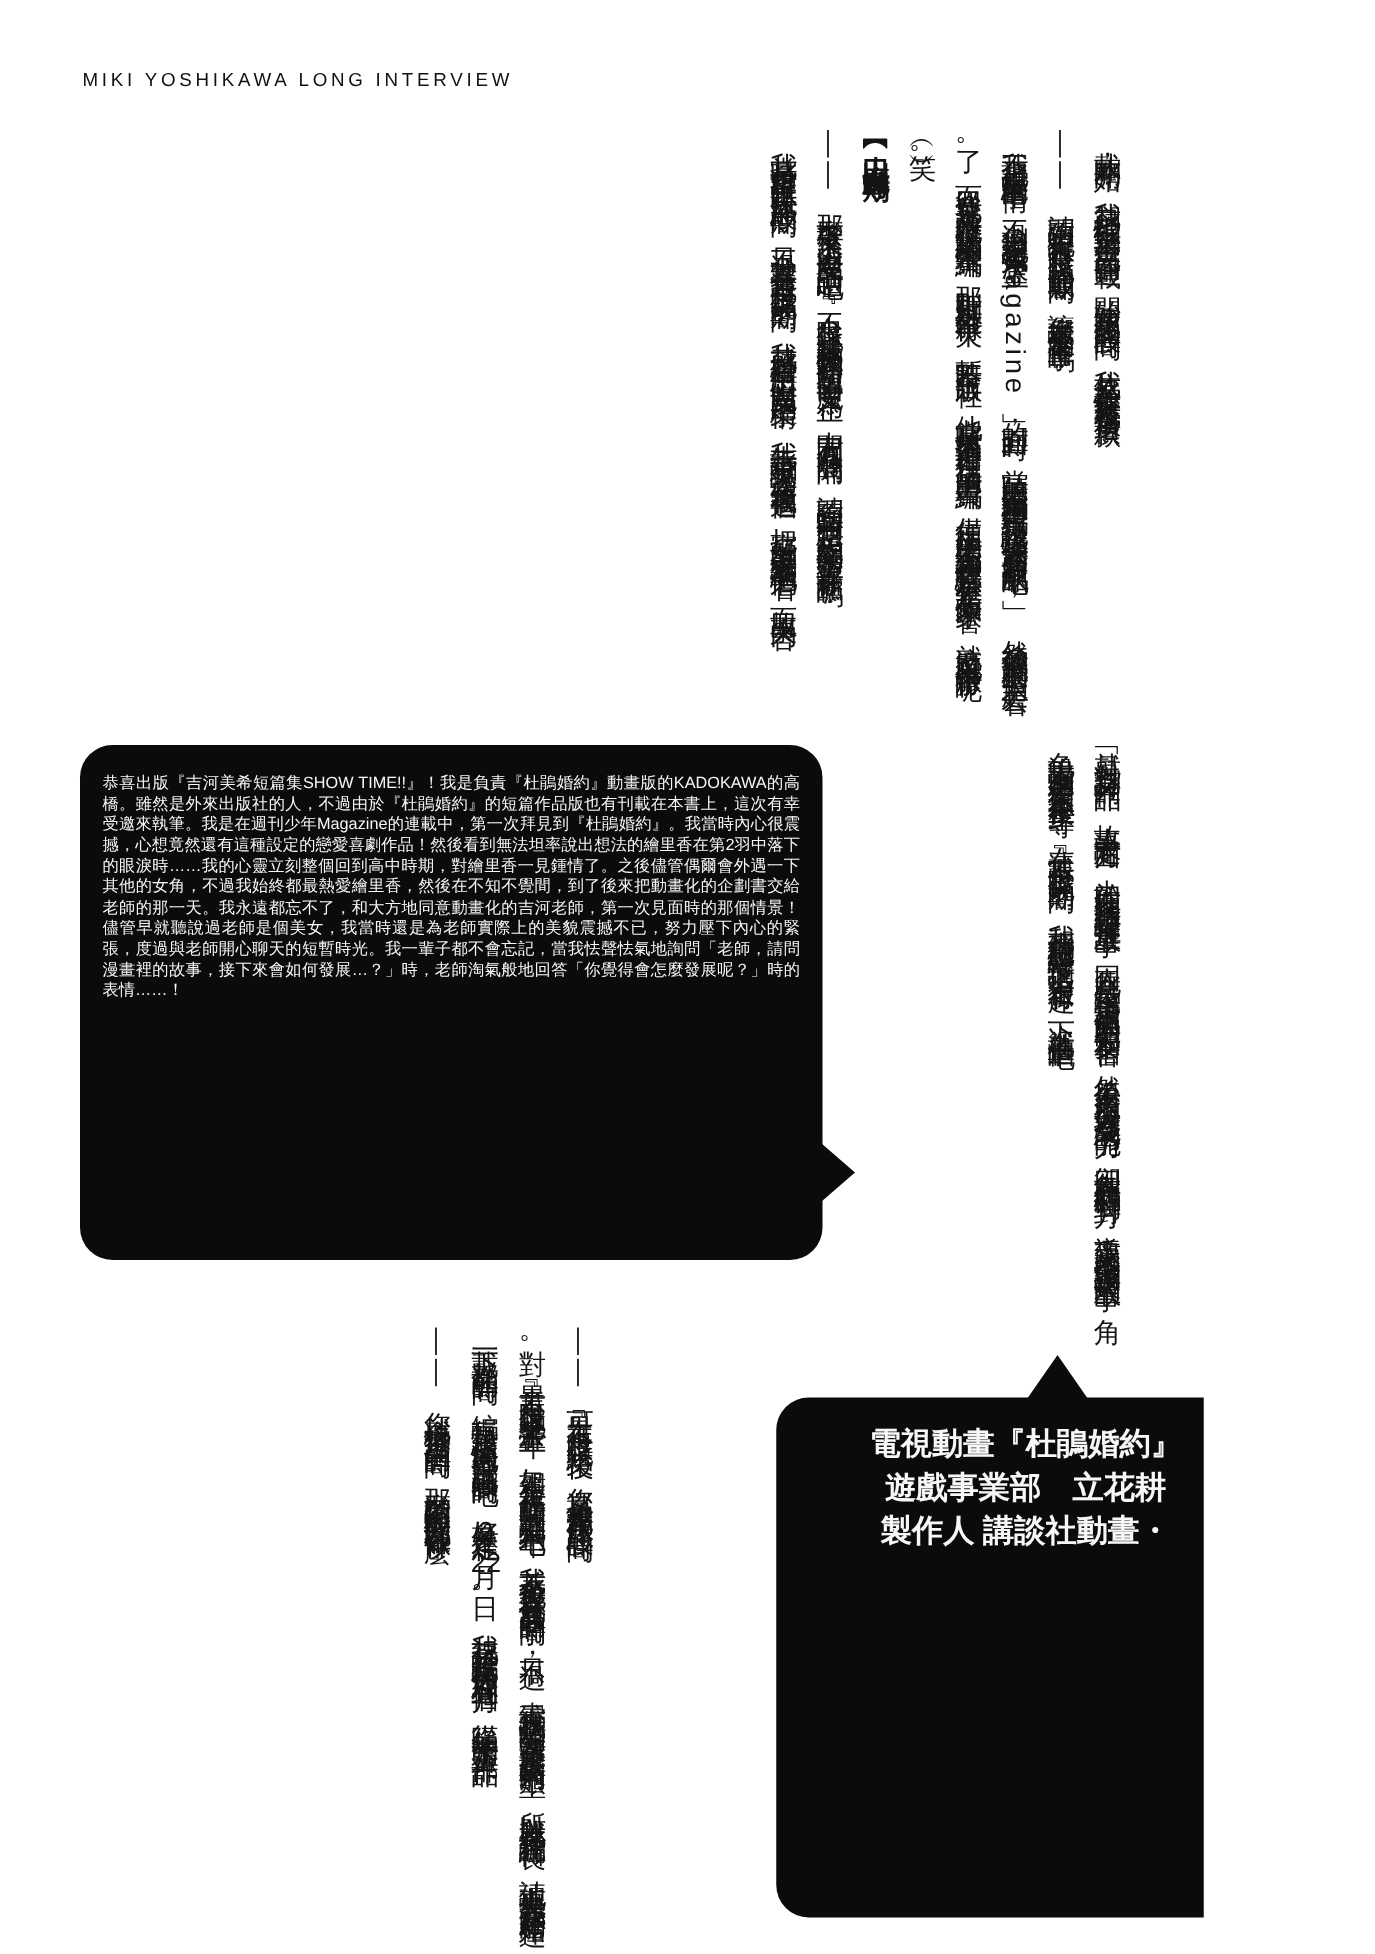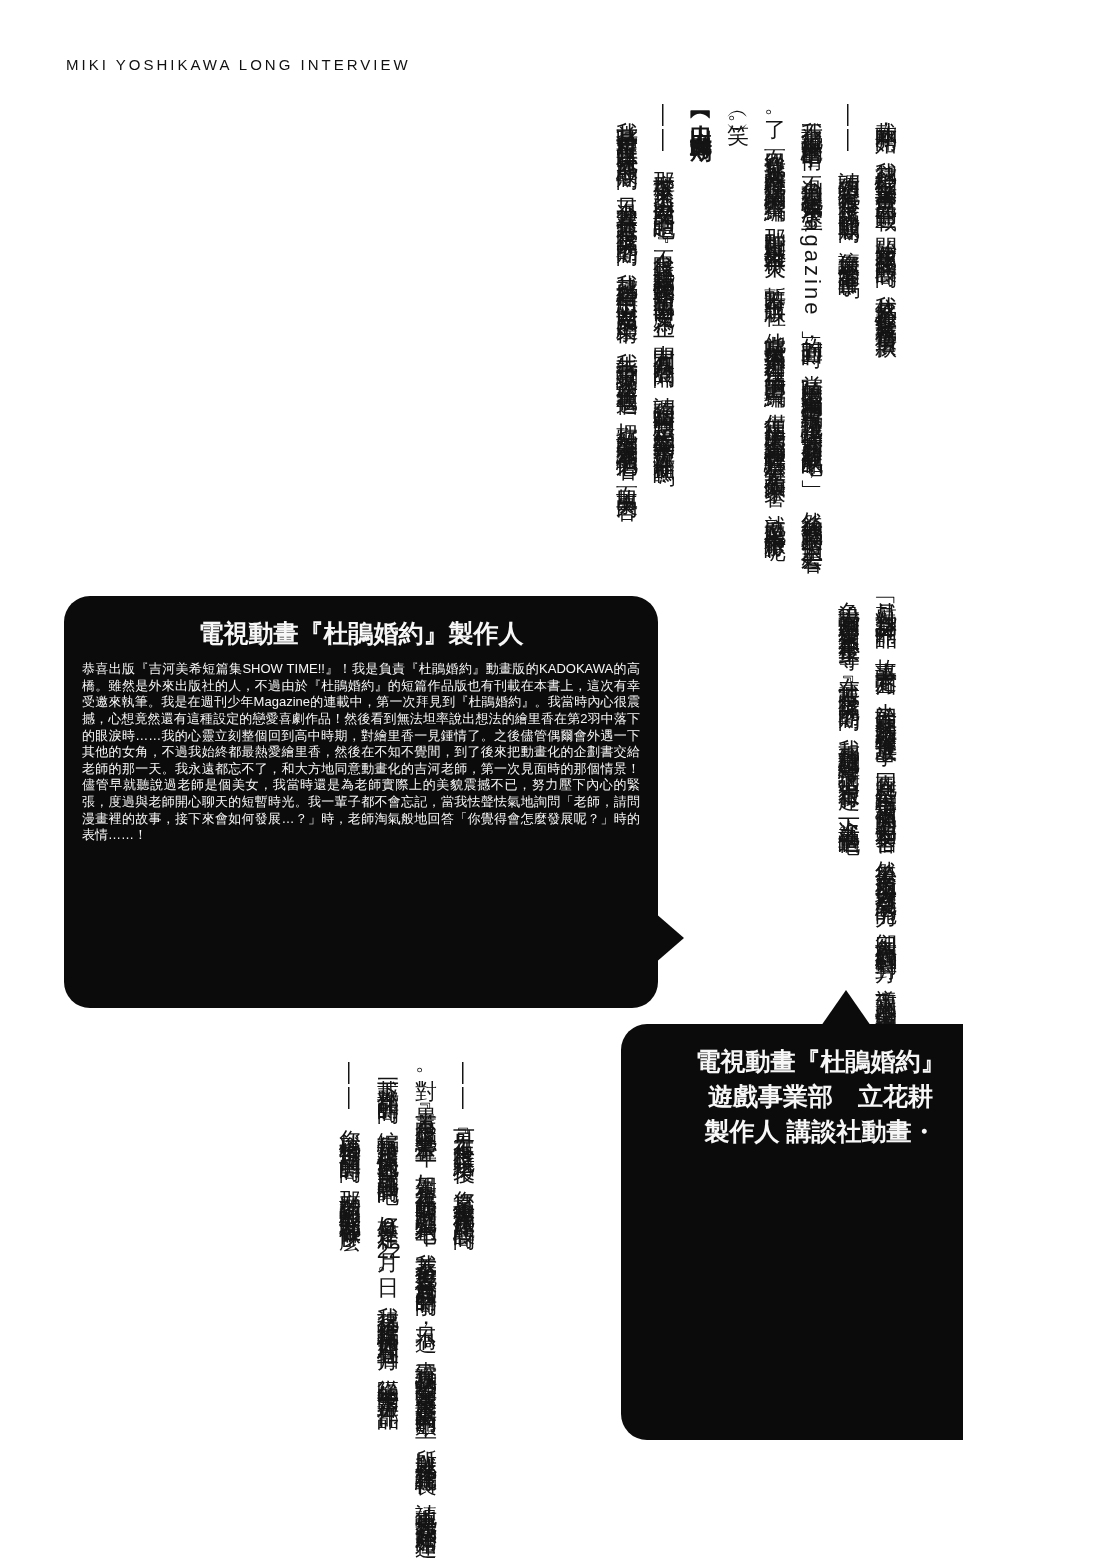--- a/index.html
+++ b/index.html
@@ -65,21 +65,21 @@
     text-align: justify;
     margin: 0;
   }
   .bubble .fav {
     font-size: 17px;
     line-height: 1.3;
     margin: 2px 0 0 0;
   }
 
   .bubble.kadokawa { left: 64px; top: 596px; width: 594px; min-height: 412px; }
-  .bubble.kodansha { left: 621px; top: 1024px; width: 399px; min-height: 416px; }
+  .bubble.kodansha { left: 621px; top: 1118px; width: 399px; min-height: 416px; }
 
   .tail-right {
     position: absolute;
     right: -26px;
     top: 316px;
     width: 0; height: 0;
     border-top: 26px solid transparent;
     border-bottom: 26px solid transparent;
     border-left: 30px solid #0b0b0b;
   }
@@ -108,21 +108,20 @@
     <p class="q">——那麼接下來進入『山田魔女』的話題吧。『不良眼鏡』連載結束後到開始連載『山田魔女』為止，中間有八個月的間隔，請問您當時的想法是「想立刻開始畫下一部新作品」嗎？</p>
     <p>我當時是希望可以暫時先休息一段期間。只不過其實在連載『不良眼鏡』的期間，我就已經有構想出『山田魔女』的架構了。我告訴責編說下一次希望連載這個，把寫好的故事大綱拿給他們看，而故事內容</p>
   </div>
 
   <div class="vtext mid">
     <p>就是「對調身分的作品」。故事設定方面，由於住在家裡的話會很難推進故事，因此舞台是「寄宿學校」裡面的男宿舍和女宿舍，然後男女主角兩個人擁有禁忌的能力，卻因意外而觸碰到對方，導致兩人的身體調換過來的故事，角色設定方面則是資優生和不良少年等等。在連載『不良眼鏡』的期間，我和責編就已經經常說「這個一定很有趣，下次就畫這個吧」。</p>
   </div>
 
   <div class="bubble kadokawa">
     <div class="title">
-      <div>電視動畫『杜鵑婚約』製作人</div>
     </div>
     <p class="body">恭喜出版『吉河美希短篇集SHOW TIME!!』！我是負責『杜鵑婚約』動畫版的KADOKAWA的高橋。雖然是外來出版社的人，不過由於『杜鵑婚約』的短篇作品版也有刊載在本書上，這次有幸受邀來執筆。我是在週刊少年Magazine的連載中，第一次拜見到『杜鵑婚約』。我當時內心很震撼，心想竟然還有這種設定的戀愛喜劇作品！然後看到無法坦率說出想法的繪里香在第2羽中落下的眼淚時……我的心靈立刻整個回到高中時期，對繪里香一見鍾情了。之後儘管偶爾會外遇一下其他的女角，不過我始終都最熱愛繪里香，然後在不知不覺間，到了後來把動畫化的企劃書交給老師的那一天。我永遠都忘不了，和大方地同意動畫化的吉河老師，第一次見面時的那個情景！儘管早就聽說過老師是個美女，我當時還是為老師實際上的美貌震撼不已，努力壓下內心的緊張，度過與老師開心聊天的短暫時光。我一輩子都不會忘記，當我怯聲怯氣地詢問「老師，請問漫畫裡的故事，接下來會如何發展…？」時，老師淘氣般地回答「你覺得會怎麼發展呢？」時的表情……！</p>
     <div class="tail-right"></div>
   </div>
 
   <div class="vtext bottom">
     <p class="q">——可是在『不良眼鏡』結束後，您還是希望先稍微休息一段時間。</p>
     <p>對。畢竟『不良眼鏡』總共畫了五年，如果算上短篇作品時期的話就是六到七年，我差不多也想要有屬於自己的時間了。只不過，責編說我是「離開漫畫越久越畫不出來的類型」，所以我就去拜託編輯長，請他事先替我決定好開始連載下一部作品的時間。編輯長於是很痛快地回答「那就這段時間吧」，好像是定在<span class="tcy">2</span>月<span class="tcy">22</span>日。我記得是答應編輯長休息四到五個月，從隔年開始畫下一部作品。</p>
     <p class="q">——您就這樣得到了自由的時間，那麼請問您那段期間都在做什麼？</p>
   </div>

